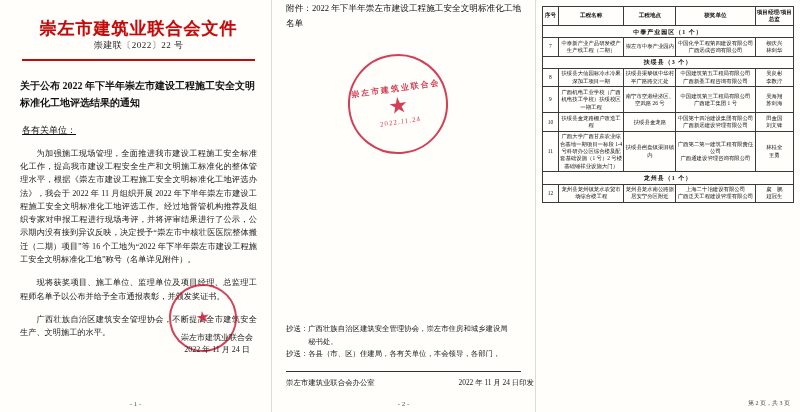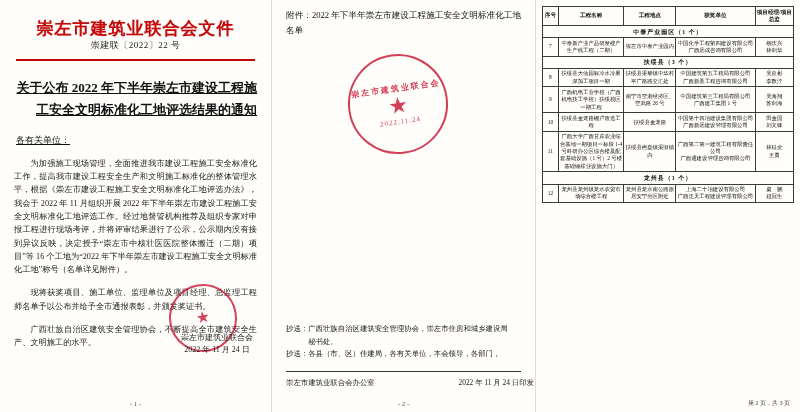--- a/index.html
+++ b/index.html
@@ -11,21 +11,21 @@
     overflow:hidden;
   }
   .page{position:relative;width:800px;height:412px;background:#fdfdfb;}
 
   
   .doc-left{
     position:absolute;left:0;top:0;width:272px;height:412px;
     background:#fffefb;
     border-right:1px solid #dcdcd5;
     box-sizing:border-box;
-    padding:8px 14px 0 14px;
+    padding:8px 14px 0 20px;
   }
   .redhead{
     text-align:center;
     color:#c20a0a;
     font-weight:bold;
     font-size:17px;
     letter-spacing:1px;
     margin-top:12px;
     line-height:1.1;
     font-family:"Liberation Serif", serif;
@@ -34,27 +34,26 @@
   .docnum{
     text-align:center;
     font-size:9px;
     color:#222;
     letter-spacing:0.5px;
   }
   .redline{
     height:2px;background:#c20a0a;margin:7px 2px 0 2px;
   }
   .doc-title{
-    text-align:right;
+    text-align:left;
     font-weight:bold;
-    font-size:13px;
+    font-size:10px;
     line-height:1.7;
     margin-top:16px;
     color:#111;
-    text-decoration:underline;
   }
   .salutation{
     font-size:9px;margin-top:13px;margin-left:2px;text-decoration:underline;
   }
   .body-p{
     font-size:8.2px;
     line-height:1.62;
     text-align:justify;
     margin-top:10px;
     text-indent:2em;
@@ -76,21 +75,21 @@
   .seal .star{font-size:14px;line-height:1;}
   .page-no{
     position:absolute;bottom:4px;left:0;width:100%;text-align:center;
     font-size:7px;color:#555;
   }
 
   
   .doc-mid{
     position:absolute;left:272px;top:0;width:264px;height:412px;
     background:#fffefb;border-right:1px solid #dcdcd5;box-sizing:border-box;
-    padding:8px 14px 0 14px;
+    padding:1px 14px 0 14px;
   }
   .attach-title{
     font-size:8.6px;line-height:1.7;text-align:justify;
   }
   .mid-seal{
     position:absolute;left:76px;top:54px;
     width:96px;height:96px;border-radius:50%;
     border:2.6px solid #c8102e;opacity:.8;
     display:flex;flex-direction:column;align-items:center;justify-content:center;
     color:#c8102e;transform:rotate(-8deg);

